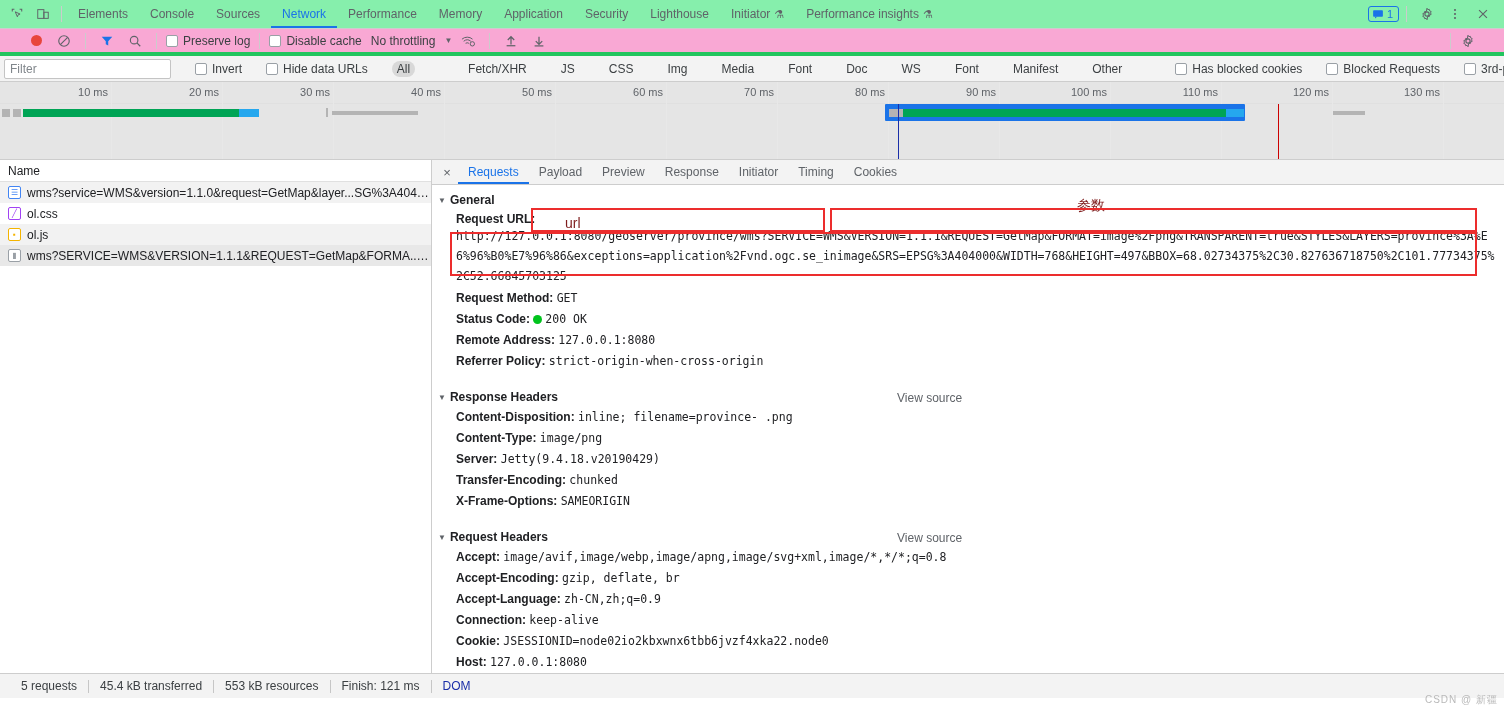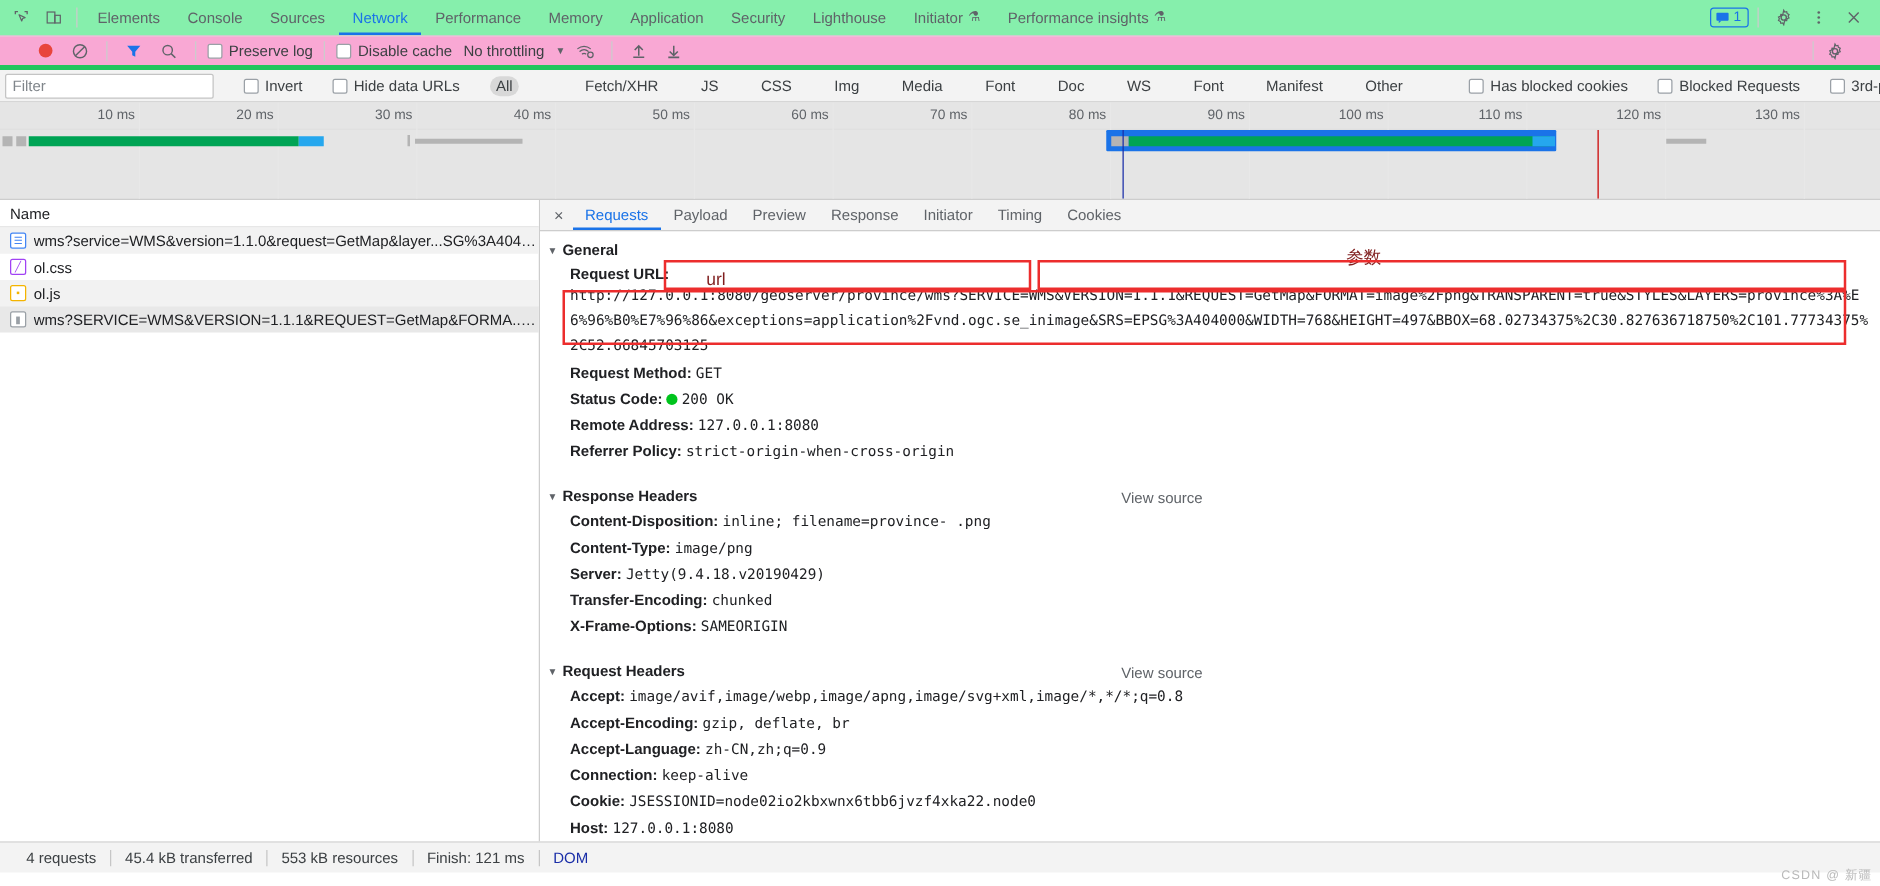--- a/index.html
+++ b/index.html
@@ -563,21 +563,21 @@
       <div class="hrow">
         <span class="hkey">Host:</span>
         <span class="hval">127.0.0.1:8080</span>
       </div>
 
     </div>
   </div>
 </div>
 
 <div id="status-bar">
-  <span class="sb-item">4 requests</span>
+  <span class="sb-item">5 requests</span>
   <span class="sb-sep"></span>
   <span class="sb-item">45.4 kB transferred</span>
   <span class="sb-sep"></span>
   <span class="sb-item">553 kB resources</span>
   <span class="sb-sep"></span>
   <span class="sb-item">Finish: 121 ms</span>
   <span class="sb-sep"></span>
   <span class="sb-item dom">DOM</span>
 </div>
 

